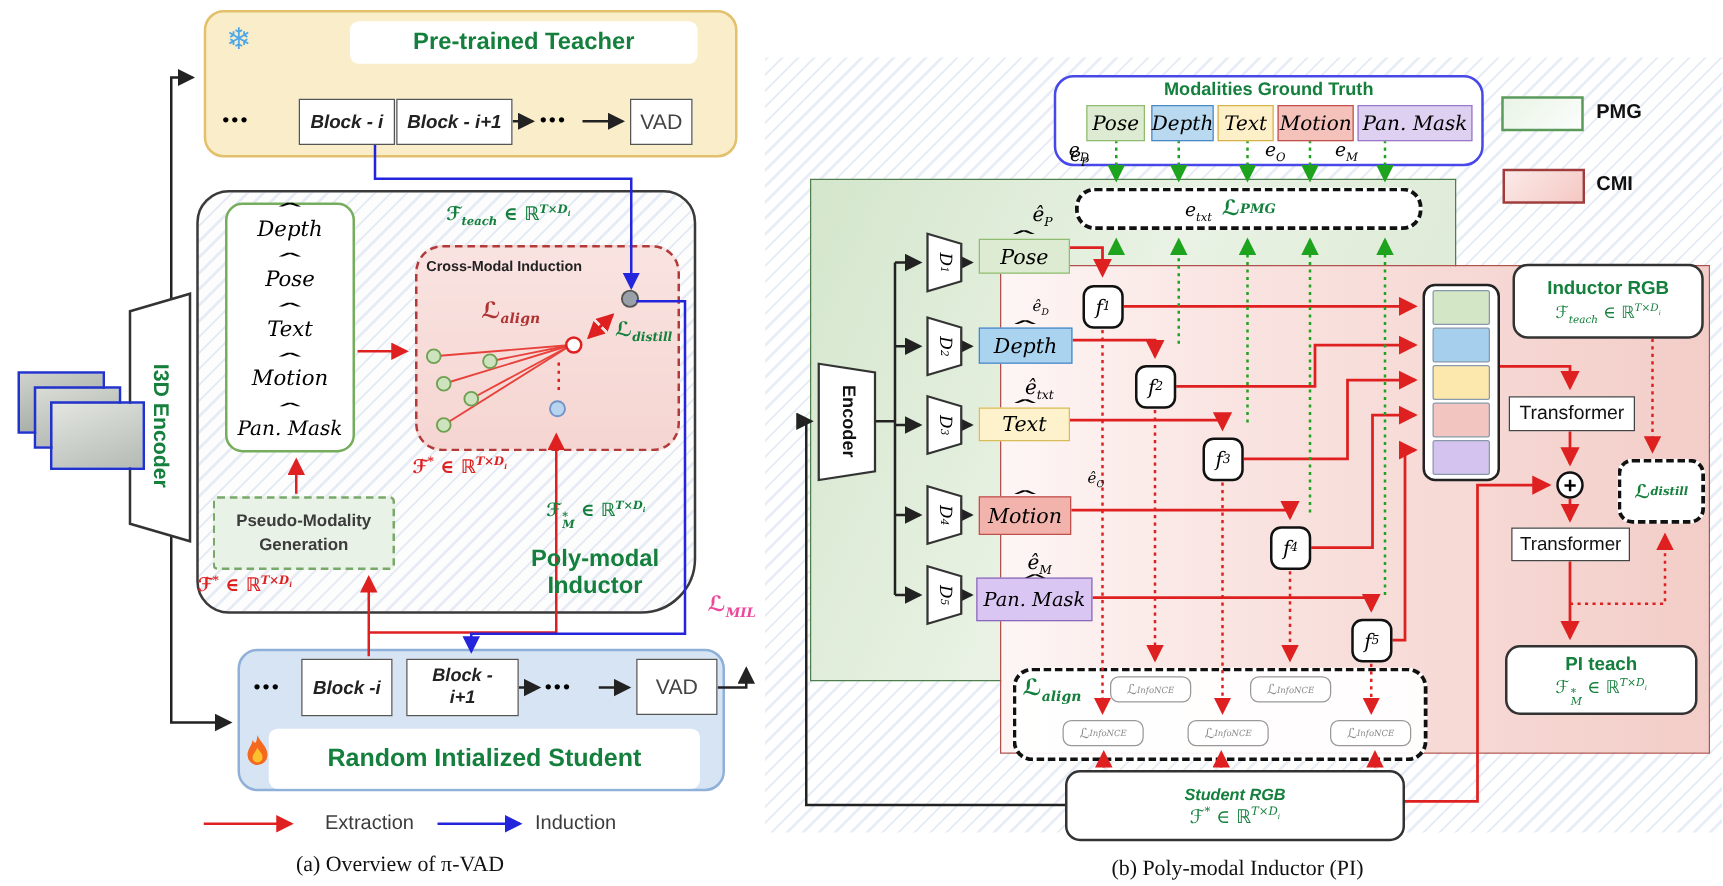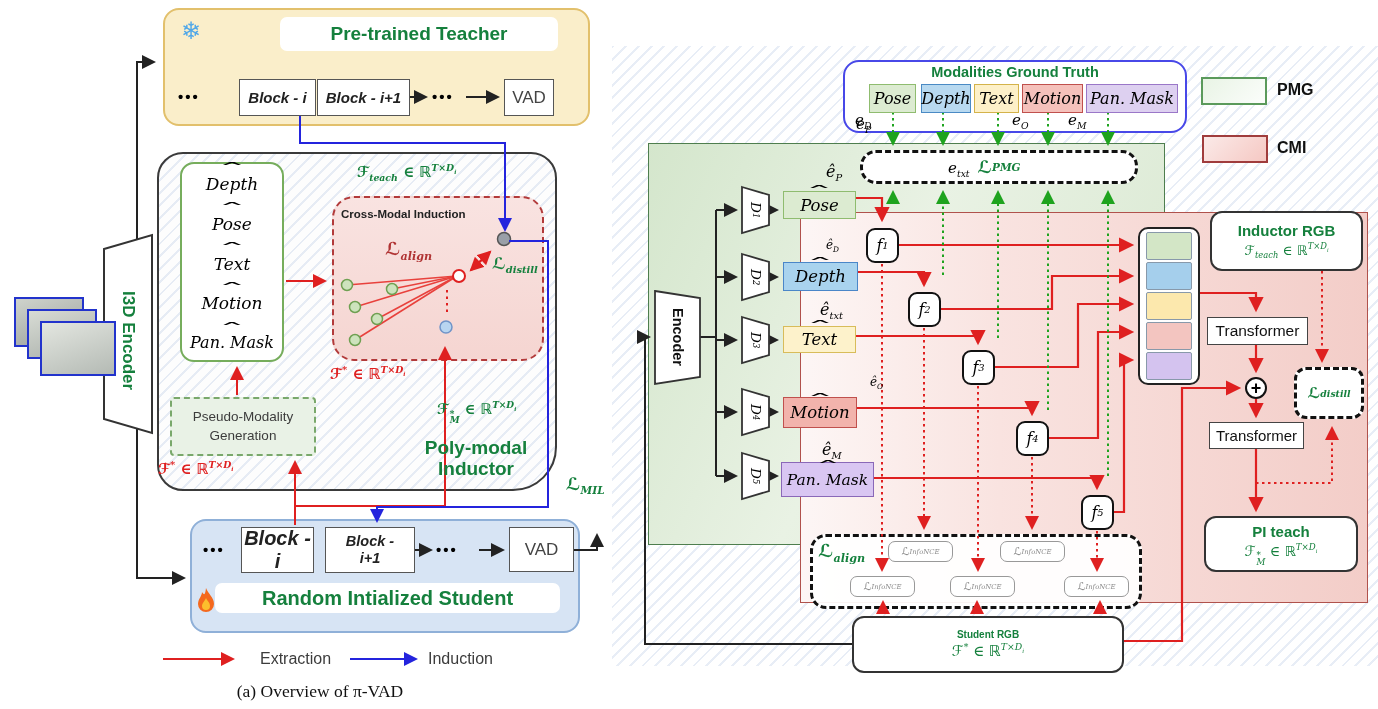--- a/index.html
+++ b/index.html
@@ -224,34 +224,34 @@
 
   <div class="abs math blue" style="left:357px;top:162px;font-size:15px;">ℱ<sub>teach</sub> ∈ ℝ<sup>T×D<sub>i</sub></sup></div>
   <div class="abs" style="left:341px;top:208px;font-size:11.5px;font-weight:bold;color:#222;">Cross-Modal Induction</div>
   <div class="abs math dred" style="left:385px;top:238px;font-size:18px;">ℒ<sub>align</sub></div>
   <div class="abs math blue" style="left:492px;top:254px;font-size:16px;">ℒ<sub>distill</sub></div>
   <div class="abs math red" style="left:330px;top:364px;font-size:15px;">ℱ<sup>*</sup> ∈ ℝ<sup>T×D<sub>i</sub></sup></div>
   <div class="abs math blue" style="left:437px;top:400px;font-size:14.5px;">ℱ<span class="ss">
         <span>*</span>
         <span>M</span>
       </span> ∈ ℝ<sup>T×D<sub>i</sub></sup></div>
-  <div class="box ctr" style="left:172px;top:399px;width:142px;height:55px;font-size:13.5px;font-weight:normal;color:#3c3c3c;line-height:1.35;">Pseudo-Modality Generation</div>
+  <div class="box ctr" style="left:172px;top:399px;width:142px;height:55px;font-size:13.5px;font-weight:bold;color:#3c3c3c;line-height:1.35;">Pseudo-Modality Generation</div>
   <div class="abs math red" style="left:158px;top:459px;font-size:15px;">ℱ<sup>*</sup> ∈ ℝ<sup>T×D<sub>i</sub></sup></div>
   <div class="box ctr blue" style="left:400px;top:436px;width:152px;height:46px;font-weight:bold;font-size:19px;line-height:1.1;">Poly-modal Inductor</div>
-  <div class="abs math" style="left:566px;top:474px;font-size:17px;color:#15803d;text-align:center;">ℒ<sub>MIL</sub></div>
+  <div class="abs math" style="left:566px;top:474px;font-size:17px;color:#ec4899;text-align:center;">ℒ<sub>MIL</sub></div>
 
   <svg class="abs" style="left:196px;top:588px;width:20px;height:26px;" viewBox="0 0 20 26">
     <path d="M10,0 C12,6 18,9 18,16 A8,8 0 0 1 2,16 C2,11 6,8 6,4 C8,7 9,8 10,0z" fill="#f4691e"></path>
     <path d="M10,10 C11,13 14,14 14,18 A4,4 0 0 1 6,18 C6,15 9,13 10,10z" fill="#fcbf2d"></path>
   </svg>
-  <div class="box pill" style="left:215px;top:583px;width:345px;height:30px;">
+  <div class="box pill" style="left:215px;top:583px;width:345px;height:48px;">
     <span class="blue" style="font-weight:bold;font-size:20px;">Random Intialized Student</span>
   </div>
   <div class="abs" style="left:203px;top:541px;font-weight:bold;font-size:15px;letter-spacing:2px;">•••</div>
-  <div class="box blockbox" style="left:241px;top:527px;width:73px;height:46px;font-size:20px;">Block -i</div>
+  <div class="box blockbox" style="left:241px;top:527px;width:73px;height:46px;font-size:15px;">Block -i</div>
   <div class="box blockbox" style="left:325px;top:527px;width:90px;height:46px;font-size:14.5px;line-height:1.2;padding:0 8px;">Block - i+1</div>
   <div class="abs" style="left:436px;top:541px;font-weight:bold;font-size:15px;letter-spacing:2px;">•••</div>
   <div class="box blockbox" style="left:509px;top:527px;width:65px;height:45px;font-style:normal;font-weight:400;font-size:17px;color:#444;">VAD</div>
 
   <div class="abs" style="left:260px;top:650px;font-size:16px;color:#3c3c3c;">Extraction</div>
   <div class="abs" style="left:428px;top:650px;font-size:16px;color:#3c3c3c;">Induction</div>
   <div class="box ctr" style="left:120px;top:679px;width:400px;height:24px;font-family:'Liberation Serif',serif;font-size:17.5px;color:#111;">(a) Overview of π-VAD</div>
 
   <div class="box ctr blue" style="left:843px;top:63px;width:344px;height:18px;font-weight:bold;font-size:14.5px;">Modalities Ground Truth</div>
   <div class="chip mi" style="left:869px;top:84px;width:47px;height:29px;background:#dcebd1;border:1.5px solid #8fbc6f;">Pose</div>
@@ -331,18 +331,19 @@
   </div>
 
   <div class="abs math blue" style="left:818px;top:540px;font-size:18px;">ℒ<sub>align</sub></div>
   <div class="nce mi" style="left:888px;top:541px;width:65px;height:21px;">ℒ<sub>InfoNCE</sub></div>
   <div class="nce mi" style="left:1000px;top:541px;width:65px;height:21px;">ℒ<sub>InfoNCE</sub></div>
   <div class="nce mi" style="left:850px;top:576px;width:65px;height:21px;">ℒ<sub>InfoNCE</sub></div>
   <div class="nce mi" style="left:950px;top:576px;width:65px;height:21px;">ℒ<sub>InfoNCE</sub></div>
   <div class="nce mi" style="left:1064px;top:576px;width:65px;height:21px;">ℒ<sub>InfoNCE</sub></div>
 
   <div class="box" style="left:852px;top:616px;width:272px;height:57px;background:#fff;border:2px solid #333;border-radius:12px;display:flex;flex-direction:column;align-items:center;justify-content:center;gap:1px;">
-    <span class="blue" style="font-weight:bold;font-size:10px;">Student RGB</span>
+    <span class="blue" style="font-weight:bold;font-size:13px;font-style:italic;">Student RGB</span>
     <span class="math blue" style="font-size:15px;font-weight:normal;">ℱ<sup>*</sup> ∈ ℝ<sup>T×D<sub>i</sub></sup></span>
   </div>
 
+  <div class="box ctr" style="left:780px;top:682px;width:420px;height:24px;font-family:'Liberation Serif',serif;font-size:17.5px;color:#111;">(b) Poly-modal Inductor (PI)</div>
 
 </div>
 
 </body></html>

